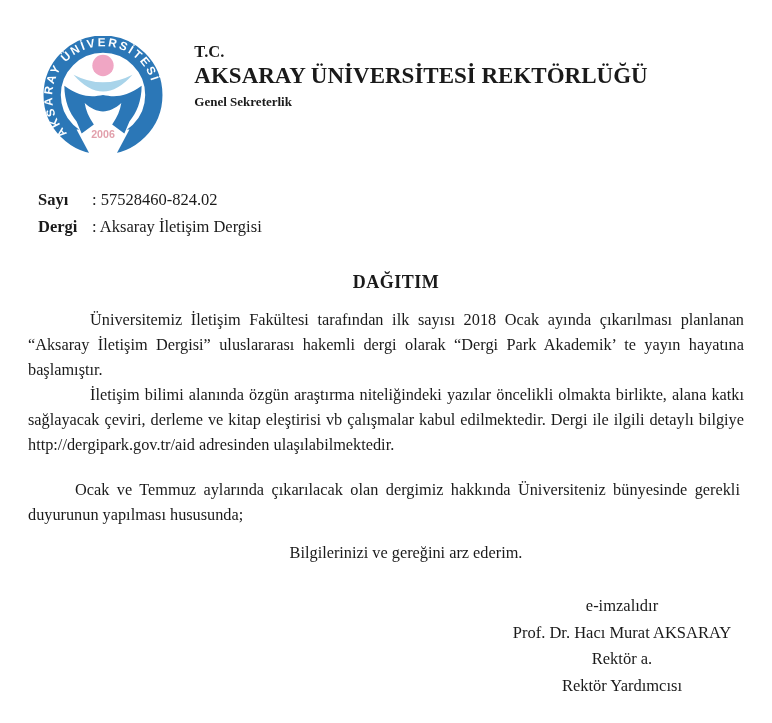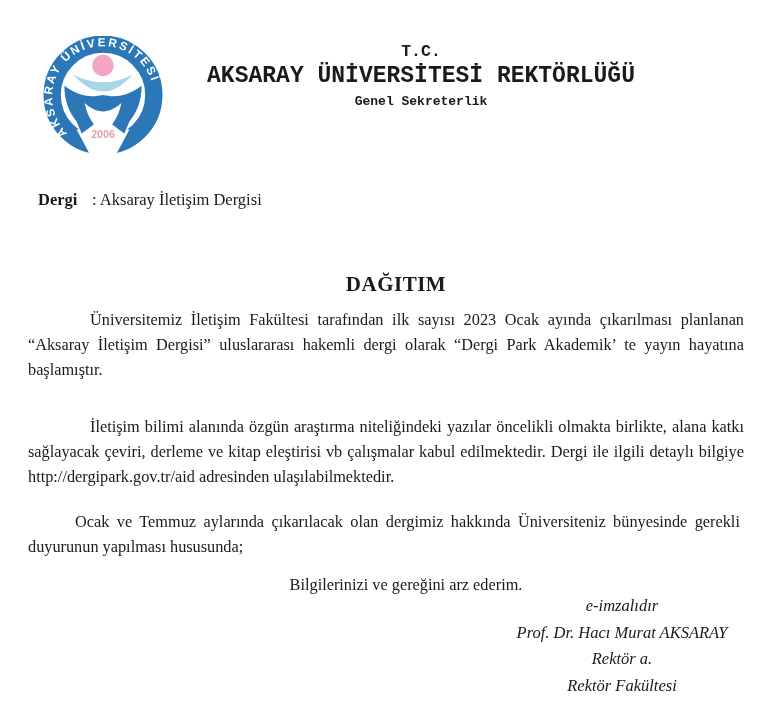--- a/index.html
+++ b/index.html
@@ -22,24 +22,22 @@
     width: 122px;
     height: 122px;
   }
 
   
   .letterhead {
     position: absolute;
     left: 421px;
     top: 40px;
     transform: translateX(-50%);
-    text-align: center;
     white-space: nowrap;
     font-weight: bold;
-    font-family: Liberation Mono, monospace;
   }
   .letterhead .tc       { font-size: 16.5px; line-height: 23px; }
   .letterhead .org      { font-size: 23px;   line-height: 26px; }
   .letterhead .dept     { font-size: 13px; line-height: 25px; }
 
   
   .refblock {
     position: absolute;
     left: 38px;
     top: 186px;
@@ -52,57 +50,56 @@
     font-weight: bold;
   }
 
   
   .dagitim {
     position: absolute;
     left: 396px;
     top: 272px;
     transform: translateX(-50%);
     font-weight: bold;
-    font-size: 21px;
+    font-size: 18px;
     letter-spacing: 0.5px;
     white-space: nowrap;
     text-align: right;
   }
 
   
   .bodytext {
     position: absolute;
     left: 28px;
     top: 307px;
     width: 716px;
     font-size: 16.3px;
     line-height: 25px;
     text-align: justify;
   }
   .bodytext p { margin: 0; }
   .bodytext .p1 { text-indent: 62px; }
-  .bodytext .p2 { text-indent: 62px; margin-top: 32px; }
+  .bodytext .p2 { text-indent: 62px; }
   .bodytext .p3 { text-indent: 47px; margin-top: 20px; }
   .bodytext .closing {
     margin-top: 13px;
     text-indent: 40px;
     text-align: center;
   }
 
   
   .signature {
     position: absolute;
     left: 622px;
     top: 593px;
     transform: translateX(-50%);
     text-align: center;
     font-size: 16.5px;
     line-height: 26.5px;
     white-space: nowrap;
-    font-style: italic;
   }
 </style>
 </head>
 <body>
 
 <div class="page">
 
   <svg class="logo" viewBox="0 0 120 120" aria-hidden="true">
     <defs>
       <path id="ringpath" d="M 27.9 98.3 A 50 50 0 1 1 92.1 98.3" fill="none"></path>
@@ -130,33 +127,36 @@
   </svg>
 
   <div class="letterhead">
     <div class="tc">T.C.</div>
     <div class="org">AKSARAY ÜNİVERSİTESİ REKTÖRLÜĞÜ</div>
     <div class="dept">Genel Sekreterlik</div>
   </div>
 
   <div class="refblock">
     <div class="refrow">
+      <span class="reflabel">Sayı</span><span>: 57528460-824.02</span>
+    </div>
+    <div class="refrow">
       <span class="reflabel">Dergi</span><span>: Aksaray İletişim Dergisi</span>
     </div>
   </div>
 
   <div class="dagitim">DAĞITIM</div>
 
   <div class="bodytext">
-    <p class="p1">Üniversitemiz İletişim Fakültesi tarafından ilk sayısı 2023 Ocak ayında çıkarılması planlanan “Aksaray İletişim Dergisi” uluslararası hakemli dergi olarak “Dergi Park Akademik’ te yayın hayatına başlamıştır.</p>
+    <p class="p1">Üniversitemiz İletişim Fakültesi tarafından ilk sayısı 2018 Ocak ayında çıkarılması planlanan “Aksaray İletişim Dergisi” uluslararası hakemli dergi olarak “Dergi Park Akademik’ te yayın hayatına başlamıştır.</p>
     <p class="p2">İletişim bilimi alanında özgün araştırma niteliğindeki yazılar öncelikli olmakta birlikte, alana katkı sağlayacak çeviri, derleme ve kitap eleştirisi vb çalışmalar kabul edilmektedir. Dergi ile ilgili detaylı bilgiye http://dergipark.gov.tr/aid adresinden ulaşılabilmektedir.</p>
     <p class="p3">Ocak ve Temmuz aylarında çıkarılacak olan dergimiz hakkında Üniversiteniz bünyesinde gerekli&nbsp; duyurunun yapılması hususunda;</p>
     <p class="closing">Bilgilerinizi ve gereğini arz ederim.</p>
   </div>
 
   <div class="signature">
     <div>e-imzalıdır</div>
     <div>Prof. Dr. Hacı Murat AKSARAY</div>
     <div>Rektör a.</div>
-    <div>Rektör Fakültesi</div>
+    <div>Rektör Yardımcısı</div>
   </div>
 
 </div>
 
 </body></html>

